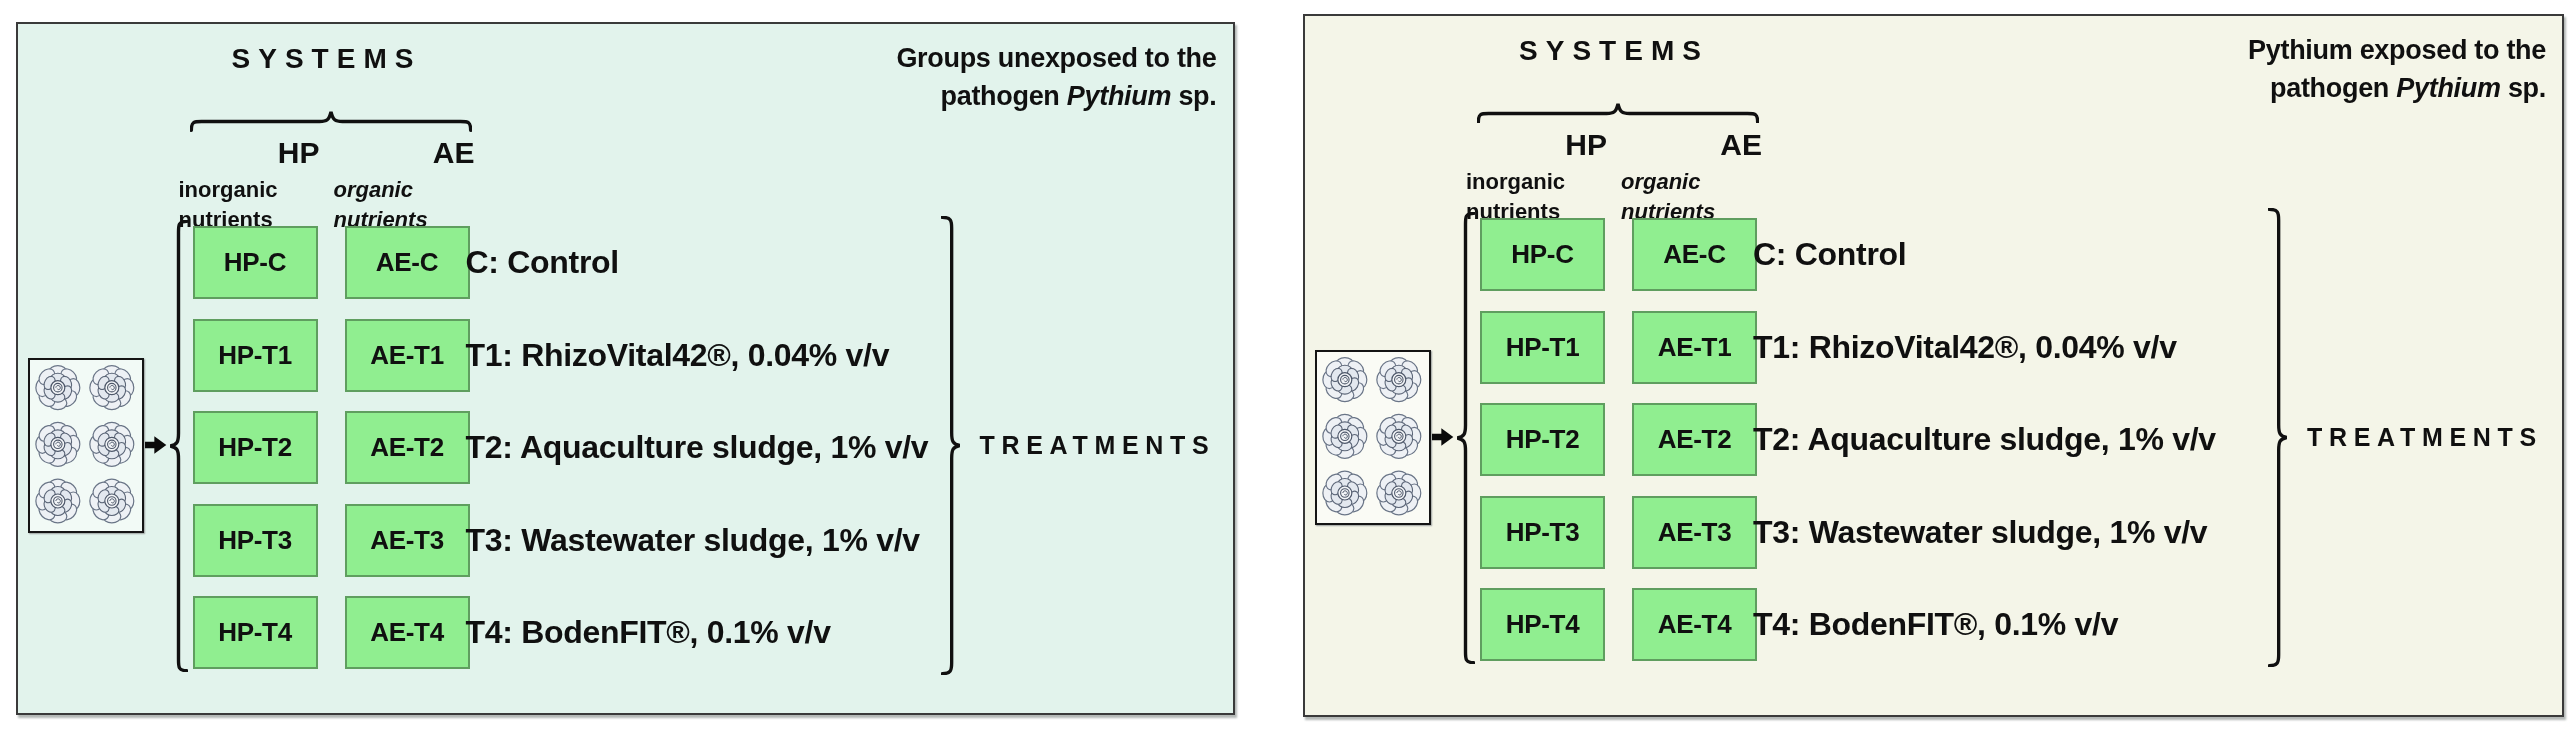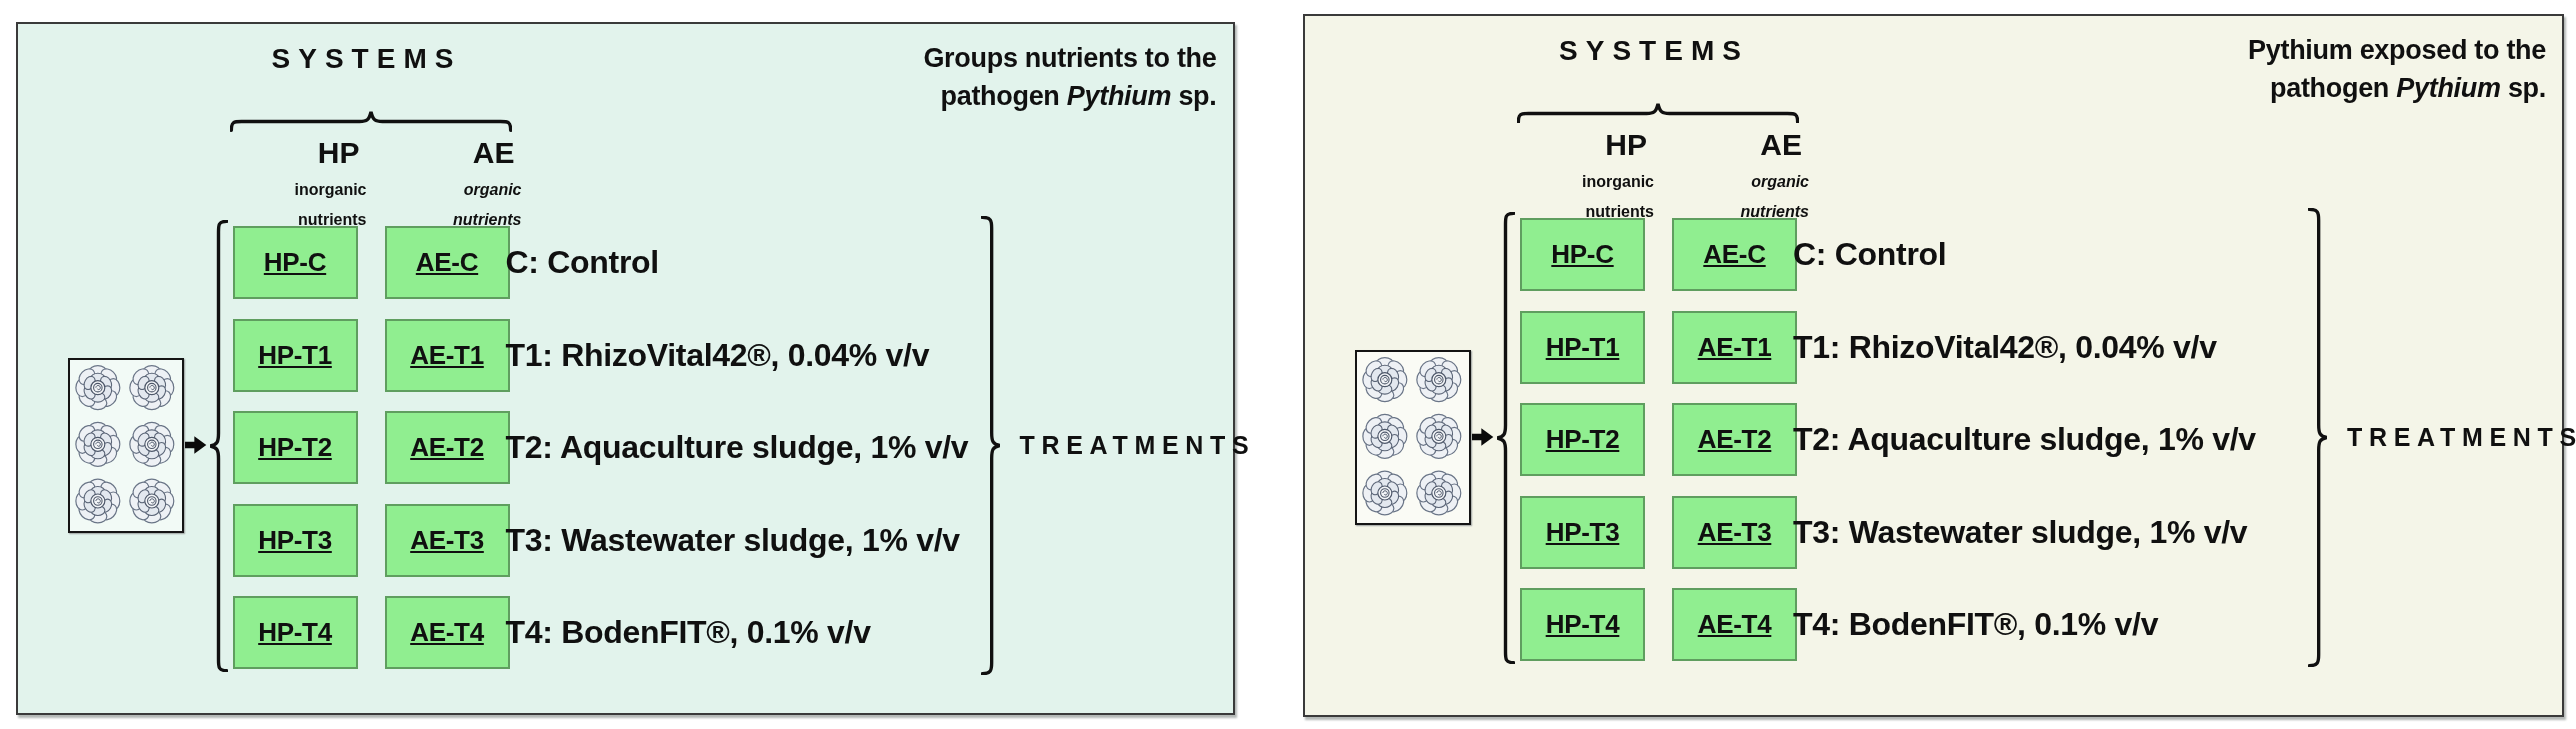--- a/index.html
+++ b/index.html
@@ -4,50 +4,50 @@
 <style>
   html,body{margin:0;padding:0;}
   body{
     width:2576px;height:729px;background:#ffffff;overflow:hidden;
     font-family:"Liberation Sans", sans-serif;color:#101010;position:relative;
   }
   .panel{
     position:absolute;border:2.7px solid #3a3a3a;box-sizing:border-box;
     box-shadow:2px 2.7px 2px #b3b8b6;font-weight:700;
   }
-  .panel-inner{position:absolute;left:0;top:0;right:0;bottom:0;margin-left:40px;}
+  .panel-inner{position:absolute;left:0;top:0;right:0;bottom:0;}
   .systems{
     position:absolute;left:174px;top:19px;width:270px;text-align:center;
     font-size:28px;letter-spacing:8px;white-space:nowrap;
   }
   .overbrace{position:absolute;left:172px;top:86px;width:282px;height:21.6px;}
   .col-head{position:absolute;top:112px;width:135px;text-align:right;font-size:30px;}
   .col-head.hp{left:167px;}
   .col-head.ae{left:322px;}
-  .col-sub{position:absolute;top:151px;width:148px;text-align:right;font-size:16px;line-height:30px;}
+  .col-sub{position:absolute;top:151px;width:148px;text-align:left;font-size:22px;line-height:30px;}
   .col-sub.hp{left:161px;}
   .col-sub.ae{left:316px;font-style:italic;}
   .panel-title{
     position:absolute;top:15px;right:16px;text-align:right;
     font-size:27px;line-height:38px;letter-spacing:-0.3px;white-space:nowrap;
   }
   .it{font-style:italic;}
   .plant-box{
     position:absolute;left:10px;top:334px;width:116px;height:175px;
     border:2.7px solid #141414;box-sizing:border-box;background:rgba(255,255,255,0.55);
     box-shadow:1.3px 1.3px 1.3px #9aa09e;
   }
   .plant-box svg{position:absolute;left:0;top:0;}
   .flow-arrow{position:absolute;left:127px;top:411px;width:22px;height:20px;}
   .leftbrace{position:absolute;left:151px;top:196px;width:19px;height:452px;}
   .gbox{
     position:absolute;width:125px;height:73px;box-sizing:border-box;
     background:#90ee90;border:2px solid #5f9e5f;
     display:flex;align-items:center;justify-content:center;
-    font-size:26px;letter-spacing:-0.3px;text-decoration:underline;
+    font-size:26px;letter-spacing:-0.3px;
   }
   .gbox.col-hp{left:175px;}
   .gbox.col-ae{left:327px;}
   .rowdesc{
     position:absolute;left:448px;width:465px;height:73px;
     display:flex;align-items:center;font-size:32px;letter-spacing:-0.3px;white-space:nowrap;
   }
   .treat-group{
     position:absolute;top:192px;height:459px;display:flex;align-items:center;
   }
@@ -106,21 +106,21 @@
     <div class="col-sub hp">
       <div>inorganic</div>
       <div>nutrients</div>
     </div>
     <div class="col-sub ae">
       <div>organic</div>
       <div>nutrients</div>
     </div>
 
     <div class="panel-title">
-      <div>Groups nutrients to the</div>
+      <div>Groups unexposed to the</div>
       <div>
         <span>pathogen </span><span class="it">Pythium</span><span> sp.</span>
       </div>
     </div>
 
     <div class="plant-box">
       <svg width="111" height="170" viewBox="0 0 164 252">
         <use href="#lettuce" x="4" y="4" width="74" height="74"></use>
         <use href="#lettuce" x="84" y="4" width="74" height="74"></use>
         <use href="#lettuce" x="4" y="88" width="74" height="74"></use>

